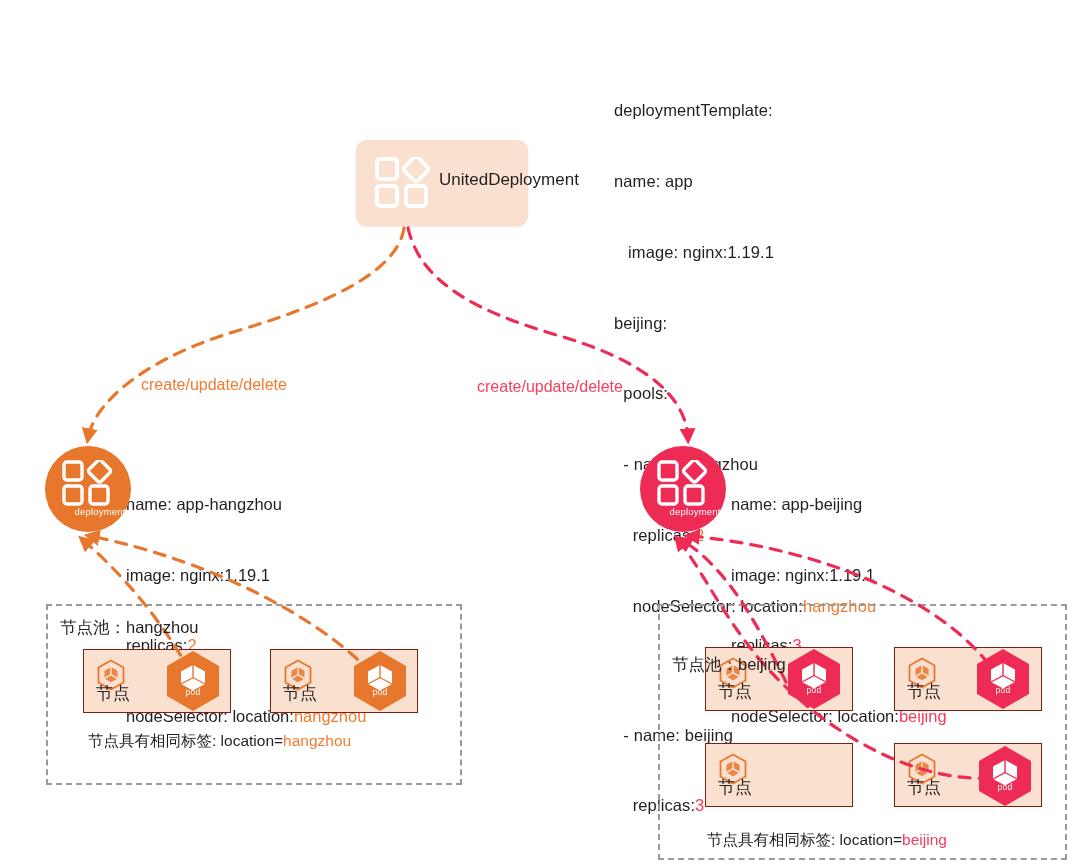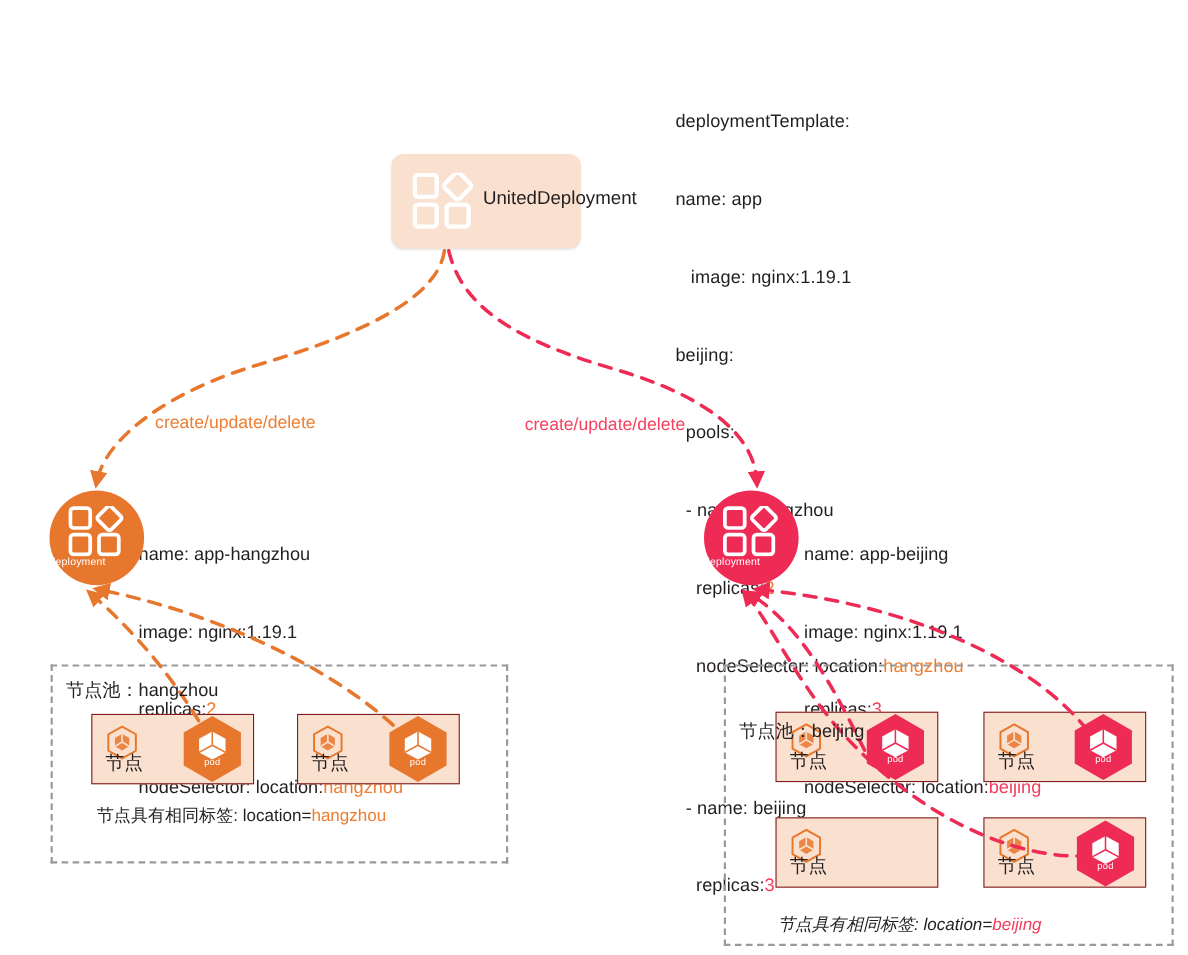--- a/index.html
+++ b/index.html
@@ -88,23 +88,24 @@
   .deploy-circle.crimson { background: #ee2b55; }
   .deploy-icon {
     position: absolute;
     left: 17px;
     top: 14px;
     width: 52px;
     height: 46px;
   }
   .deploy-kind {
     position: absolute;
-    left: 0;
+    left: 12px;
     top: 60px;
     width: 86px;
+    text-align: center;
     font-size: 9.5px;
     color: #ffffff;
     letter-spacing: 0.2px;
   }
   .deploy-info {
     position: absolute;
     left: 98px;
     top: 3px;
     font-size: 16.5px;
     line-height: 23.5px;
@@ -384,17 +385,17 @@
   <div class="pod-badge" style="left:977px; top:745px;">
     <svg viewBox="0 0 56 62" xmlns="http://www.w3.org/2000/svg">
       <path d="M28 1 L54 16 L54 46 L28 61 L2 46 L2 16 Z" fill="#ee2b55"></path>
       <path d="M28 15 L40 21.5 L40 34 L28 40.5 L16 34 L16 21.5 Z" fill="#ffffff"></path>
       <path d="M28 15 L28 27.5 L16 34" fill="none" stroke="#ee2b55" stroke-width="1.4"></path>
       <path d="M28 27.5 L40 34" fill="none" stroke="#ee2b55" stroke-width="1.4"></path>
     </svg>
     <div class="pod-text">pod</div>
   </div>
 
-  <div class="pool-caption" style="left:707px; top:830px;font-style:italic;">
+  <div class="pool-caption" style="left:707px; top:830px;">
     <span>节点具有相同标签: location=</span><span class="val-crimson">beijing</span>
   </div>
 
 </div>
 
 </body></html>

